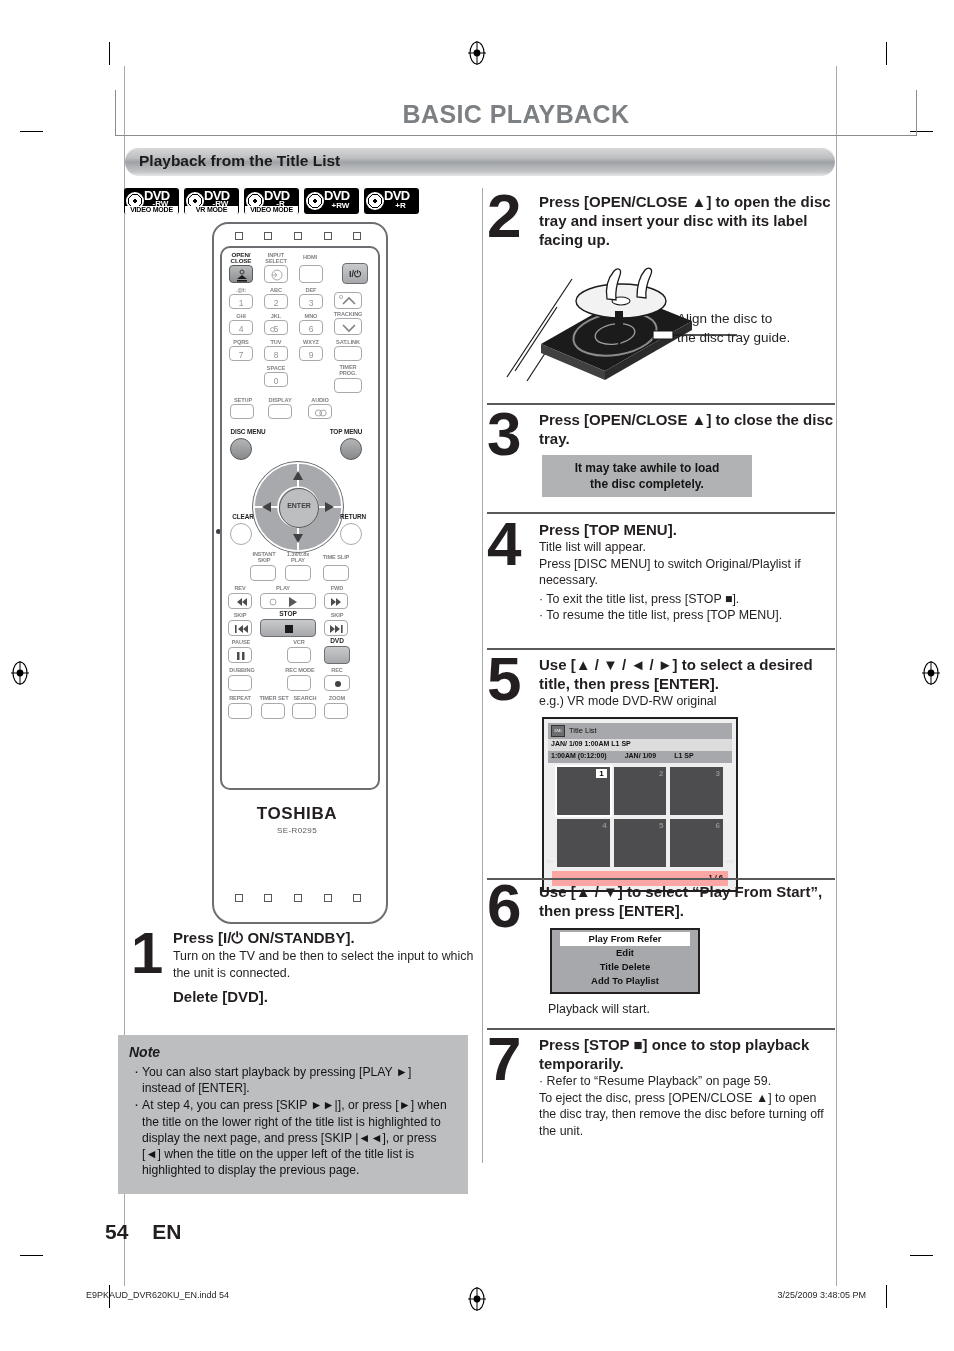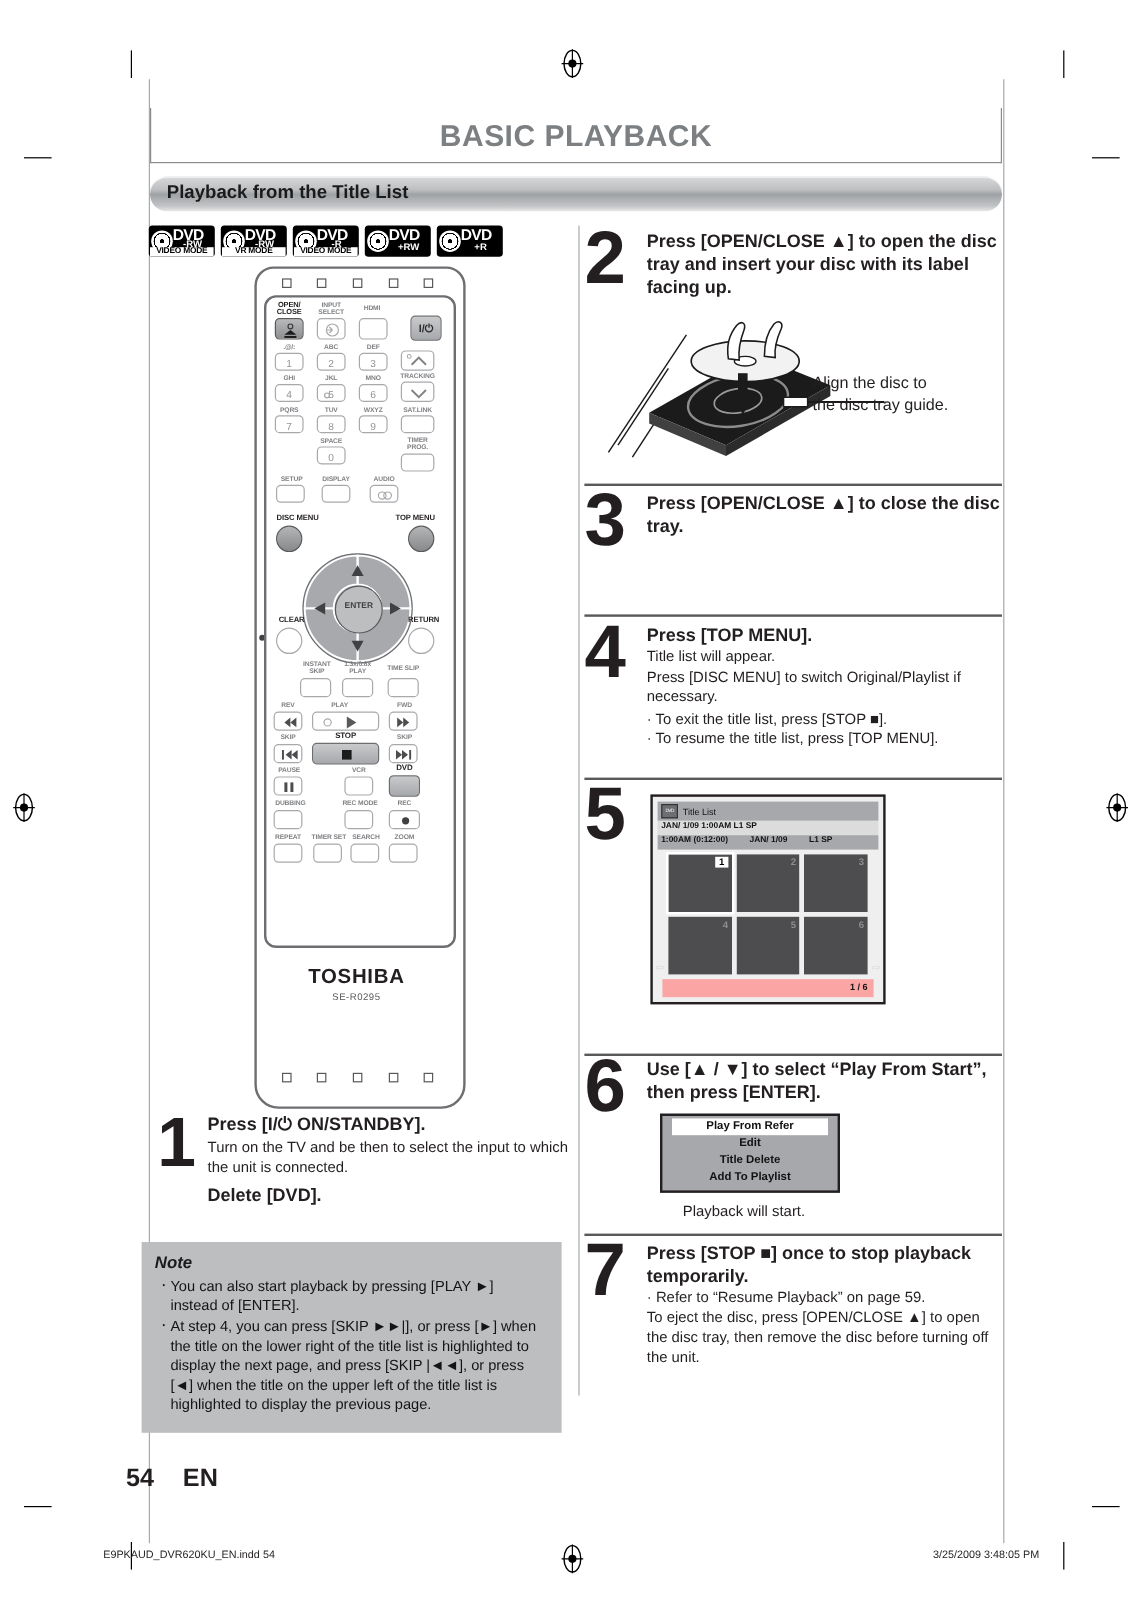--- a/index.html
+++ b/index.html
@@ -4,21 +4,21 @@
 <style>
   html,body{margin:0;padding:0;background:#fff;}
   body{width:954px;height:1351px;position:relative;font-family:"Liberation Sans",sans-serif;color:#231f20;overflow:hidden;}
 
   
   .crop{position:absolute;background:#000;}
   .reg{position:absolute;width:20px;height:26px;}
   .reg svg{display:block;}
 
   
-  .title-box{position:absolute;left:125px;top:90px;width:710px;height:46px;
+  .title-box{position:absolute;left:115px;top:90px;width:802px;height:46px;
      border-left:1px solid #8a8c8e;border-right:1px solid #8a8c8e;border-bottom:1px solid #8a8c8e;
      box-sizing:border-box;}
   .title-box .txt{position:absolute;left:0;right:0;top:10px;text-align:center;
      font-size:25px;font-weight:bold;color:#7d8083;letter-spacing:.4px;}
 
   
   .section-bar{position:absolute;left:125px;top:147px;width:710px;height:29px;border-radius:14px;
      background:linear-gradient(to bottom,#d9dadb 0%,#bdbfc1 38%,#9fa2a5 52%,#c2c4c6 85%,#e6e7e8 100%);
      box-shadow:inset 0 1px 0 #fff;}
   .section-bar span{position:absolute;left:14px;top:5px;font-size:15.5px;font-weight:bold;color:#1b1b1b;}
@@ -502,39 +502,45 @@
     <div style="position:absolute;left:190px;top:50px;font-size:13.5px;line-height:19px;white-space:pre-line;color:#231f20;">Align the disc to
 the disc tray guide.</div>
   </div>
 </div>
 
 <div class="hr" style="position:absolute;left:487px;top:403px;width:348px;"></div>
 
 <div class="step" style="position:absolute;left:487px;top:410px;width:348px;">
   <div class="stepnum" style="left:0px;top:0px;font-size:62px;">3</div>
   <div class="stephead" style="margin-left:52px;">Press [OPEN/CLOSE ▲] to close the disc tray.</div>
+  <div class="grey-note" style="margin-left:55px;margin-top:7px;width:190px;white-space:pre-line;">It may take awhile to load
+the disc completely.</div>
 </div>
 
 <div class="hr" style="position:absolute;left:487px;top:512px;width:348px;"></div>
 
 <div class="step" style="position:absolute;left:487px;top:520px;width:348px;">
   <div class="stepnum" style="left:0px;top:0px;font-size:62px;">4</div>
   <div style="margin-left:52px;">
     <div class="stephead">Press [TOP MENU].</div>
     <div class="stepbody">Title list will appear.</div>
     <div class="stepbody">Press [DISC MENU] to switch Original/Playlist if necessary.</div>
     <div class="stepbody" style="margin-top:2px;">· To exit the title list, press [STOP ■].</div>
     <div class="stepbody">· To resume the title list, press [TOP MENU].</div>
   </div>
 </div>
 
 <div class="hr" style="position:absolute;left:487px;top:648px;width:348px;"></div>
 
 <div class="step" style="position:absolute;left:487px;top:655px;width:348px;">
   <div class="stepnum" style="left:0px;top:0px;font-size:62px;">5</div>
+  <div style="margin-left:52px;">
+    <div class="stephead">Use [▲ / ▼ / ◄ / ►] to select a desired title, then press [ENTER].</div>
+    <div class="stepbody">e.g.) VR mode DVD-RW original</div>
+  </div>
 
   <div class="osd" style="margin-left:55px;margin-top:7px;width:196px;position:relative;">
     <div class="osd-title">
       <div class="ic">DVD</div>
       <span>Title List</span>
     </div>
     <div class="osd-row1">JAN/ 1/09 1:00AM  L1  SP</div>
     <div class="osd-row2">
       <span>1:00AM (0:12:00)</span>
       <span>JAN/  1/09</span>
@@ -572,21 +578,21 @@
 
 <div class="step" style="position:absolute;left:487px;top:882px;width:348px;">
   <div class="stepnum" style="left:0px;top:0px;font-size:62px;">6</div>
   <div class="stephead" style="margin-left:52px;">Use [▲ / ▼] to select “Play From Start”, then press [ENTER].</div>
   <div class="menu-osd" style="margin-left:63px;margin-top:8px;">
     <div class="mi sel">Play From Refer</div>
     <div class="mi">Edit</div>
     <div class="mi">Title Delete</div>
     <div class="mi">Add To Playlist</div>
   </div>
-  <div class="stepbody" style="margin-left:82px;margin-top:7px;">Playback will start.</div>
+  <div class="stepbody" style="margin-left:61px;margin-top:7px;">Playback will start.</div>
 </div>
 
 <div class="hr" style="position:absolute;left:487px;top:1028px;width:348px;"></div>
 
 <div class="step" style="position:absolute;left:487px;top:1035px;width:348px;">
   <div class="stepnum" style="left:0px;top:0px;font-size:62px;">7</div>
   <div style="margin-left:52px;">
     <div class="stephead">Press [STOP ■] once to stop playback temporarily.</div>
     <div class="stepbody">· Refer to “Resume Playback” on page 59.</div>
     <div class="stepbody">To eject the disc, press [OPEN/CLOSE ▲] to open the disc tray, then remove the disc before turning off the unit.</div>

